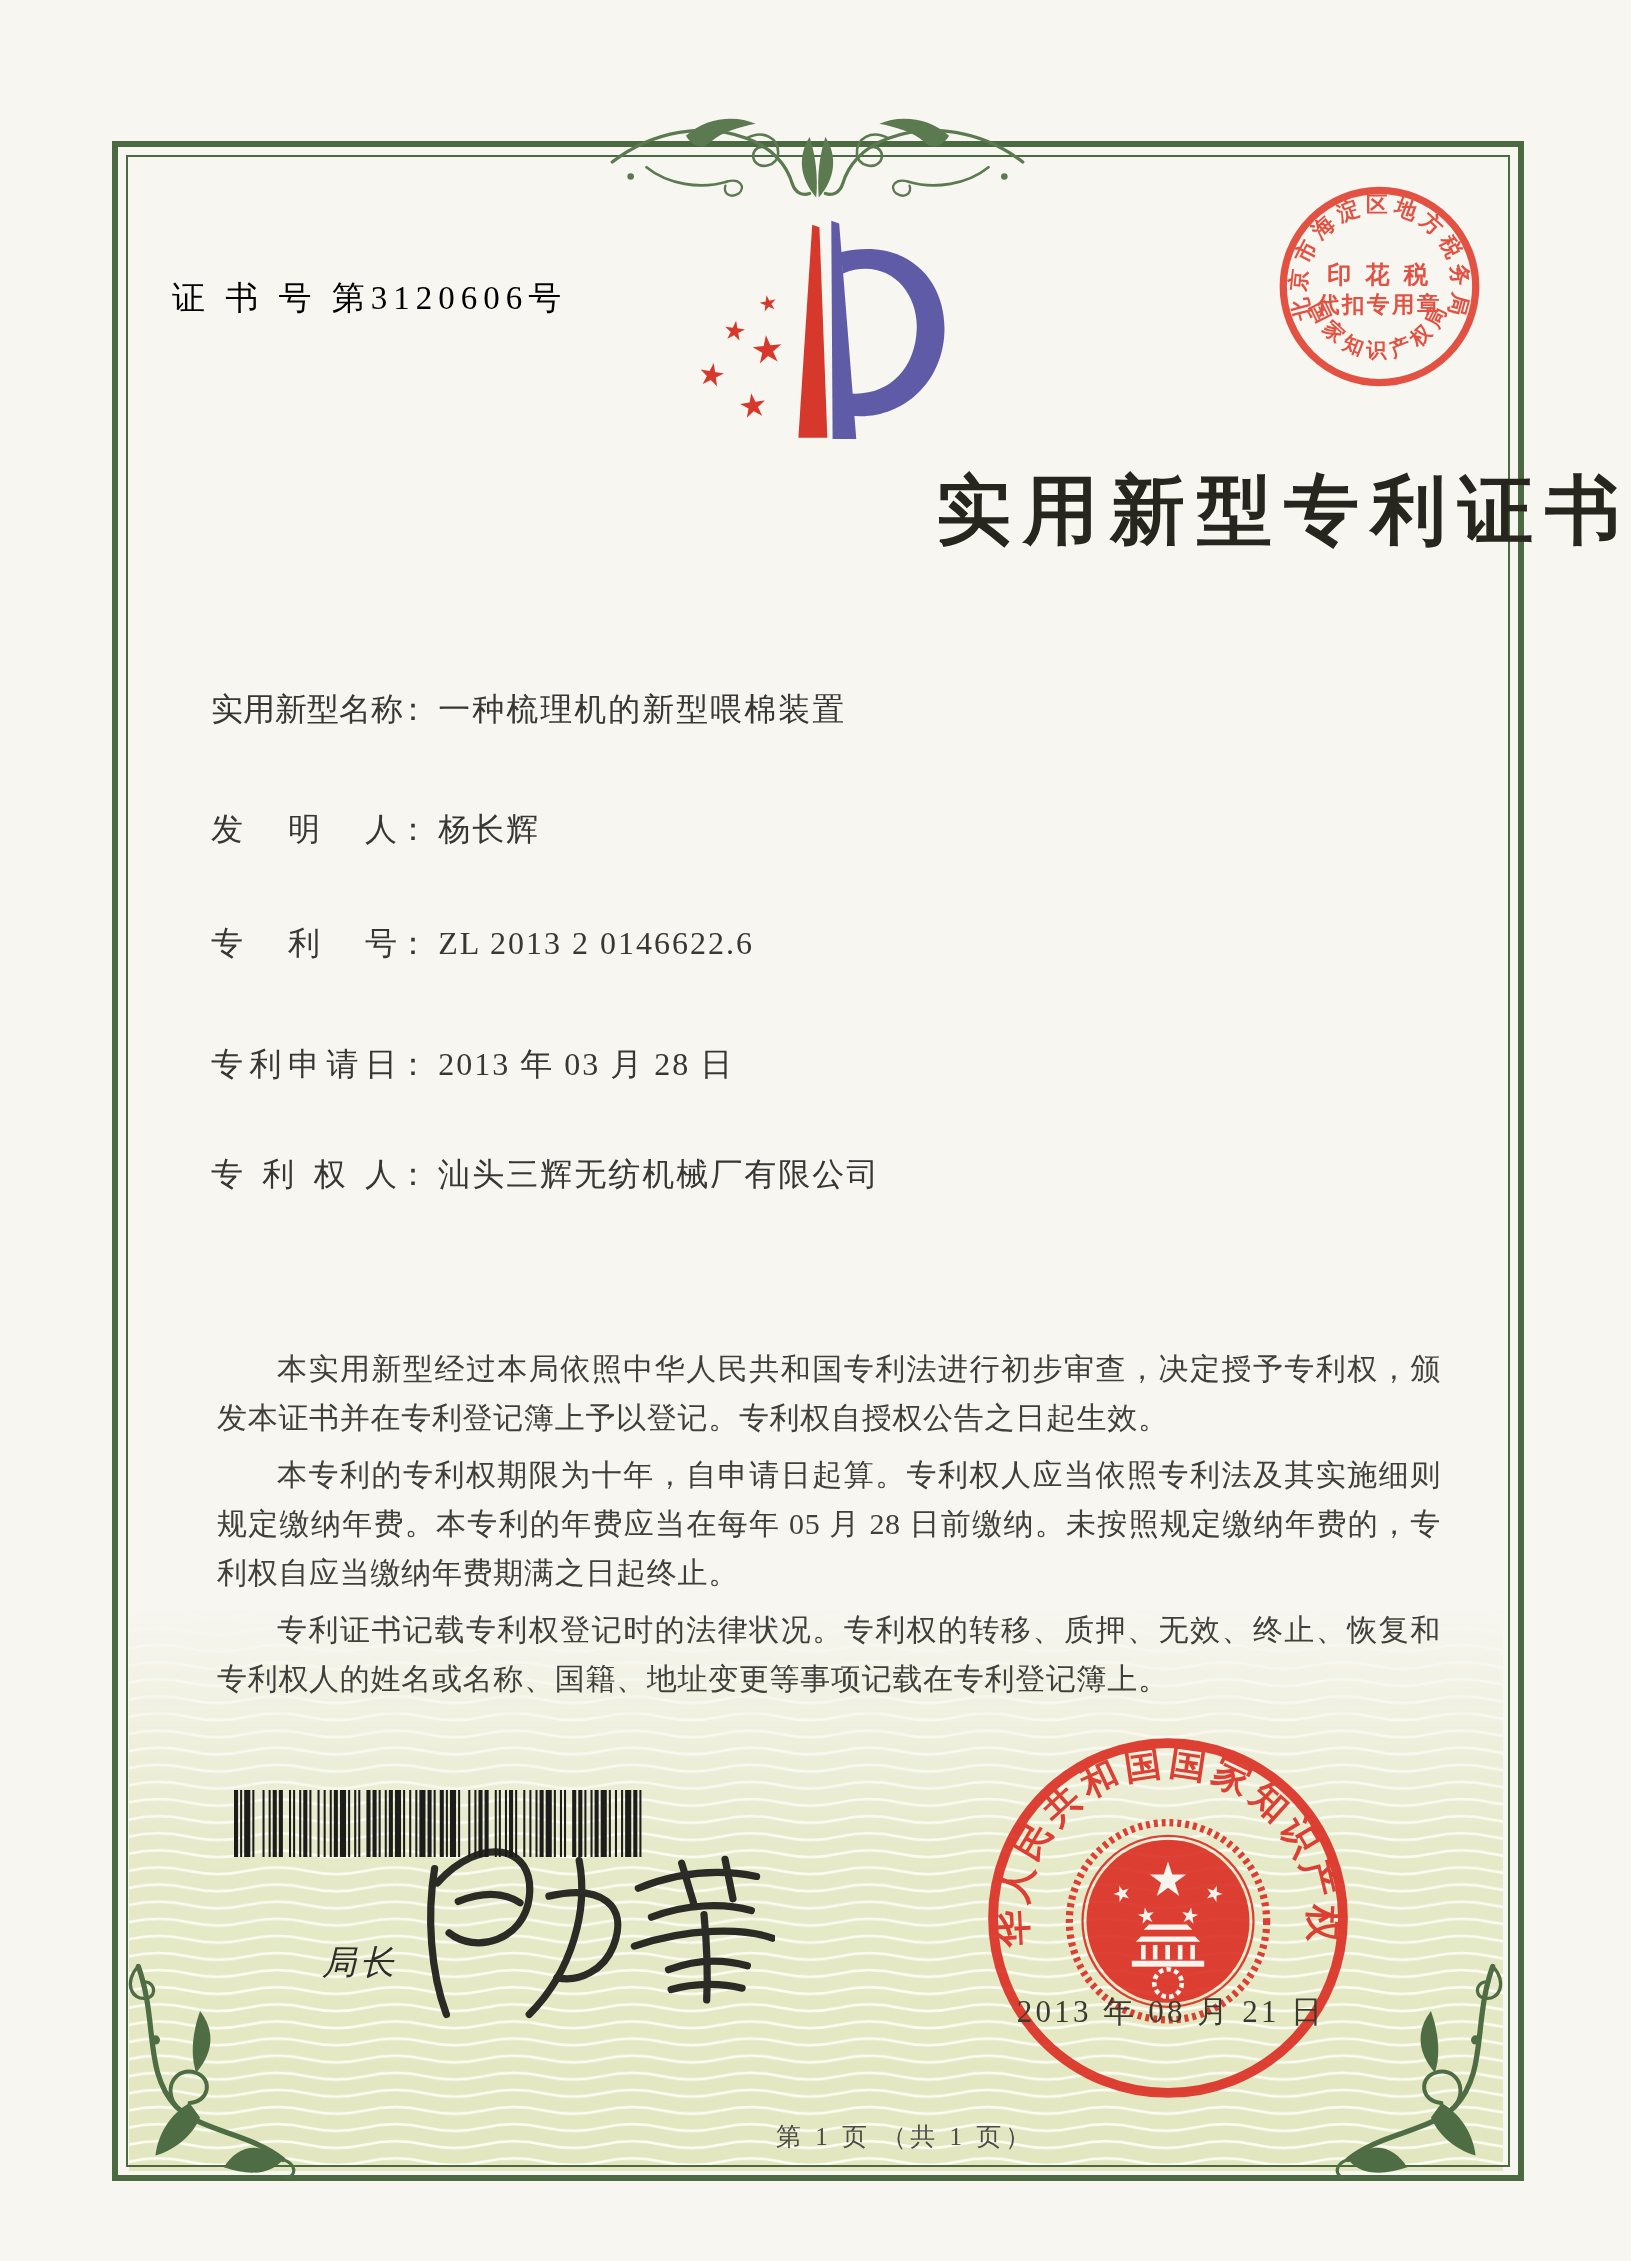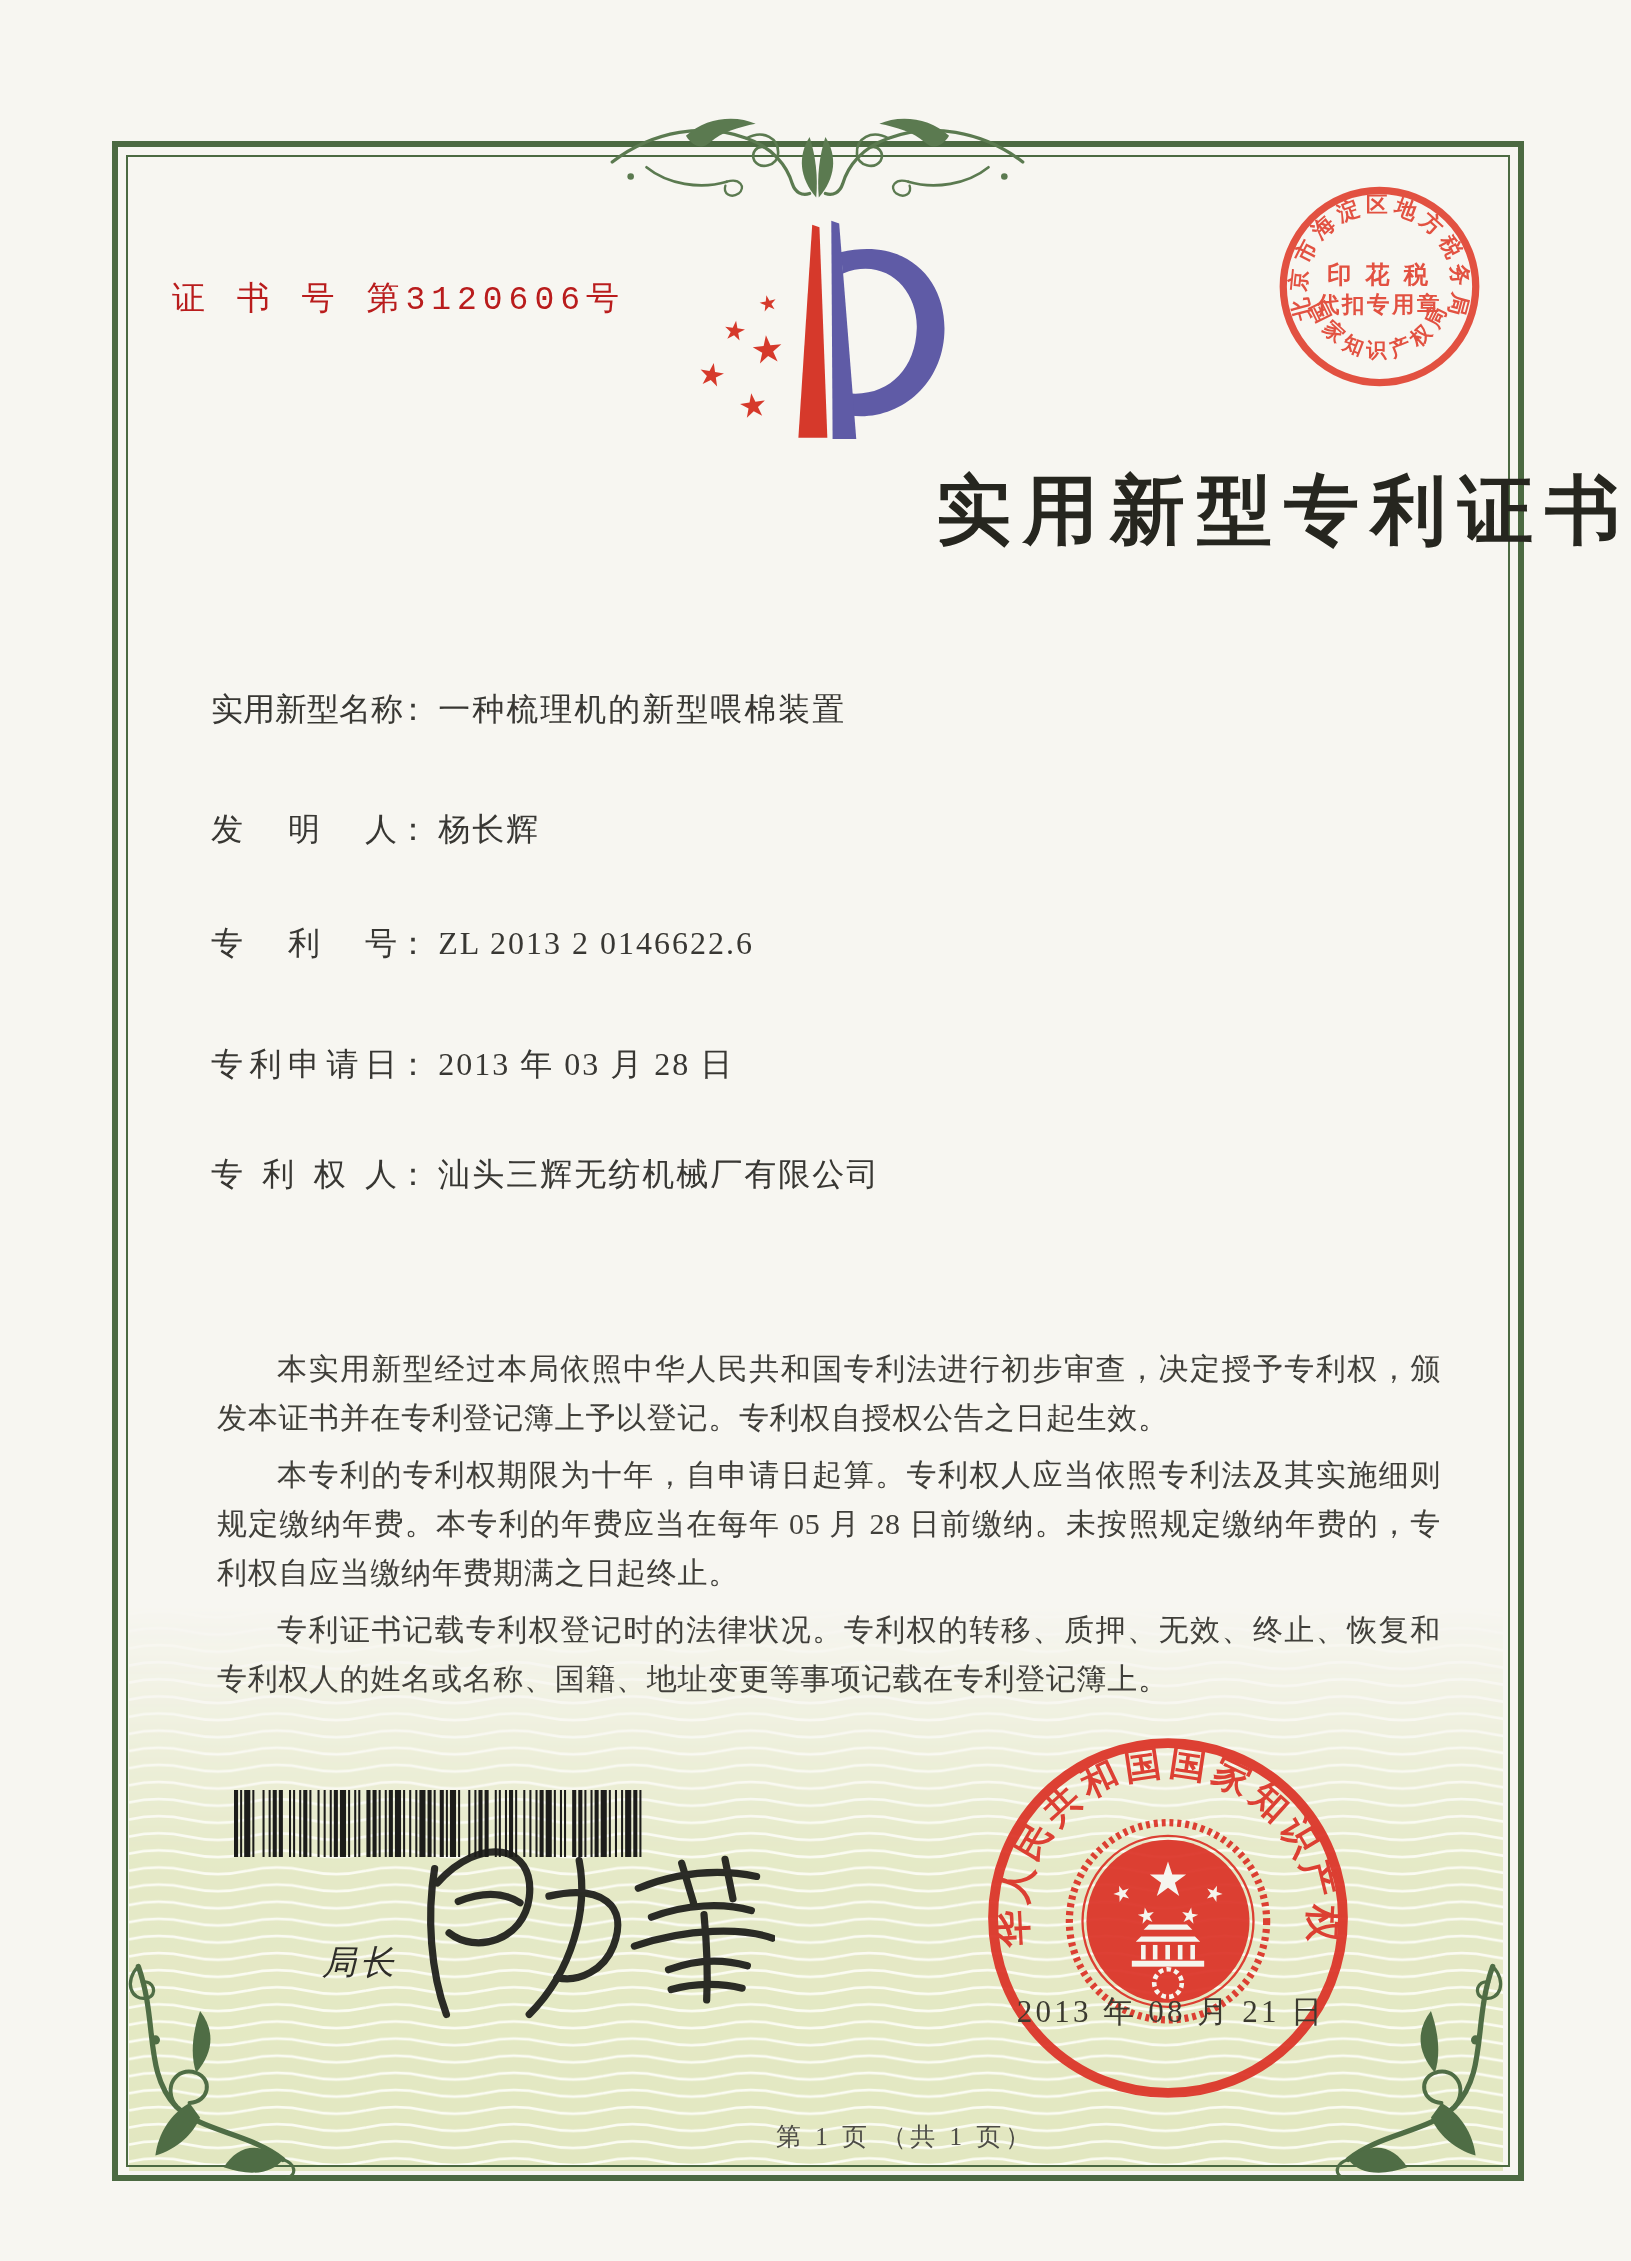--- a/index.html
+++ b/index.html
@@ -20,21 +20,21 @@
   }
   
   .guilloche{position:absolute;left:129px;top:1605px;width:1374px;height:566px;z-index:0;}
   
   .ornament-top{position:absolute;left:607px;top:104px;width:421px;height:112px;z-index:2;}
   .ornament-corner{position:absolute;width:197px;height:217px;z-index:2;}
   .ornament-bl{left:116px;top:1961px;}
   .ornament-br{left:1318px;top:1961px;transform:scaleX(-1);}
   
   .cert-no{
-    position:absolute;left:172px;top:276px;font-size:33px;letter-spacing:6px;color:#b91c1c;z-index:3;font-family:Liberation Mono, monospace;
+    position:absolute;left:172px;top:276px;font-size:33px;letter-spacing:6px;color:#000000;z-index:3;
   }
   .logo{position:absolute;left:684px;top:218px;width:263px;height:237px;z-index:3;}
   .tax-stamp{position:absolute;left:1276px;top:183px;width:207px;height:207px;z-index:3;opacity:.9;}
   .title{
     position:absolute;left:0;top:461px;width:100%;text-align:right;
     font-size:75px;font-weight:bold;letter-spacing:12px;color:#26261f;z-index:3;
   }
   
   .field{position:absolute;left:211px;width:1237px;font-size:32px;color:#383733;z-index:3;white-space:nowrap;}
   .flabel{display:inline-block;width:186px;text-align:justify;text-align-last:justify;}

